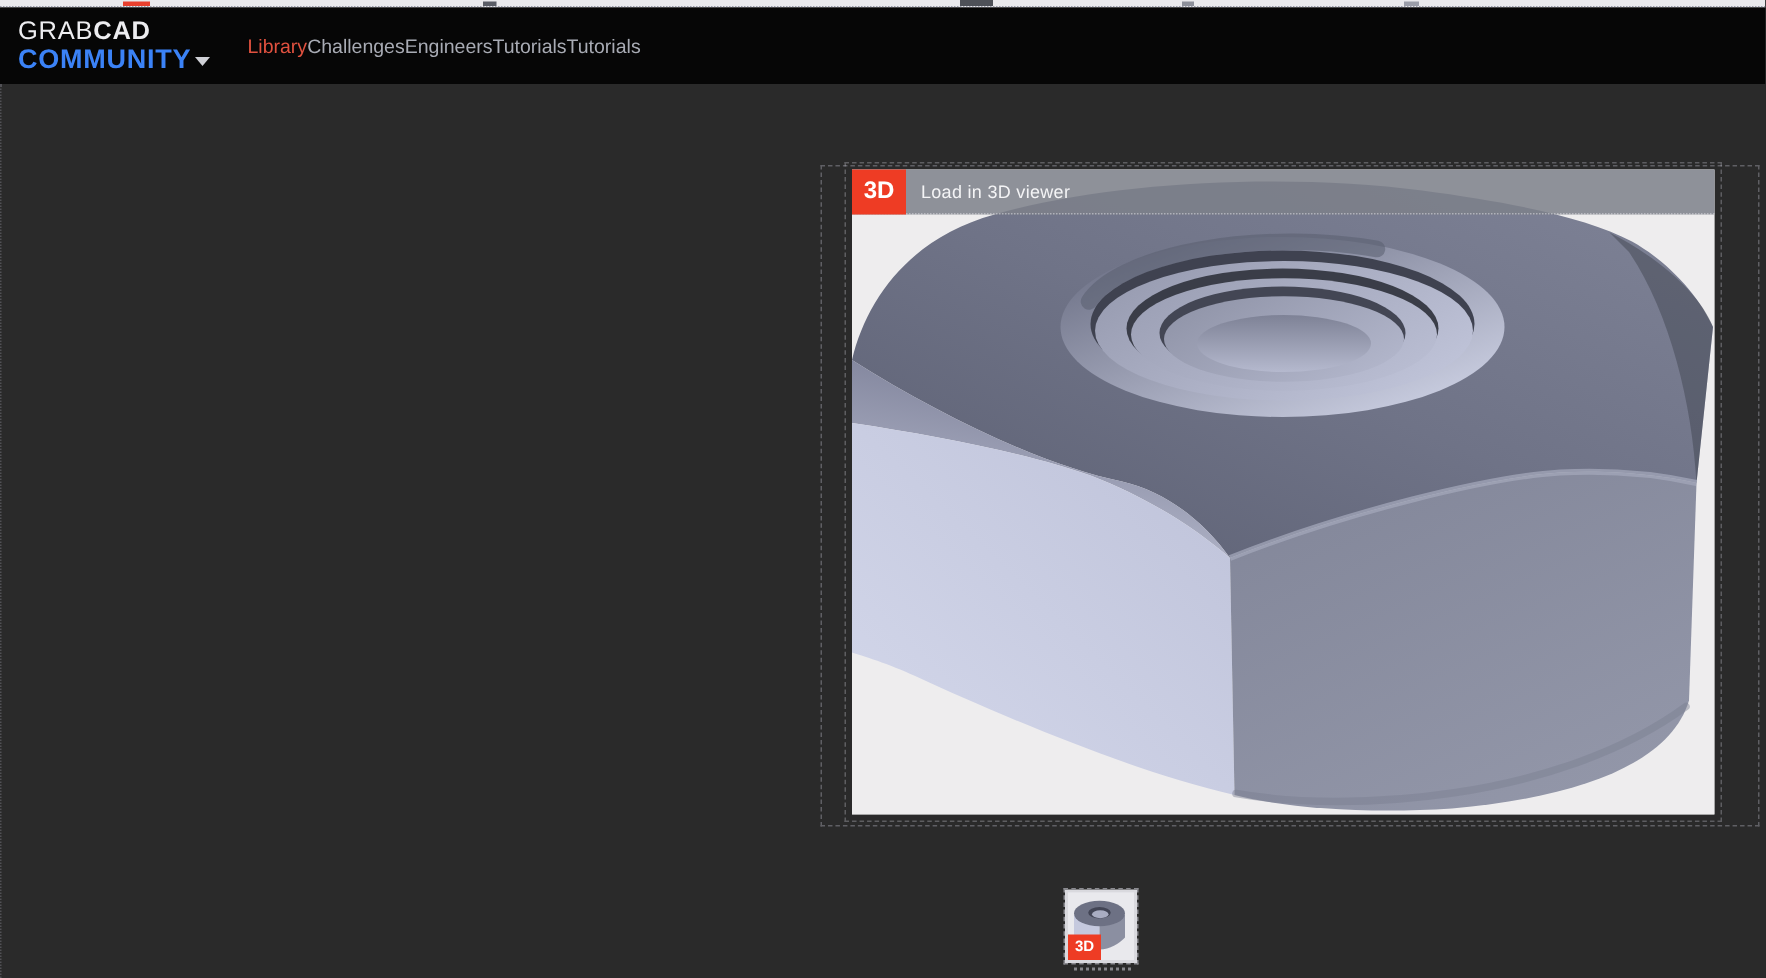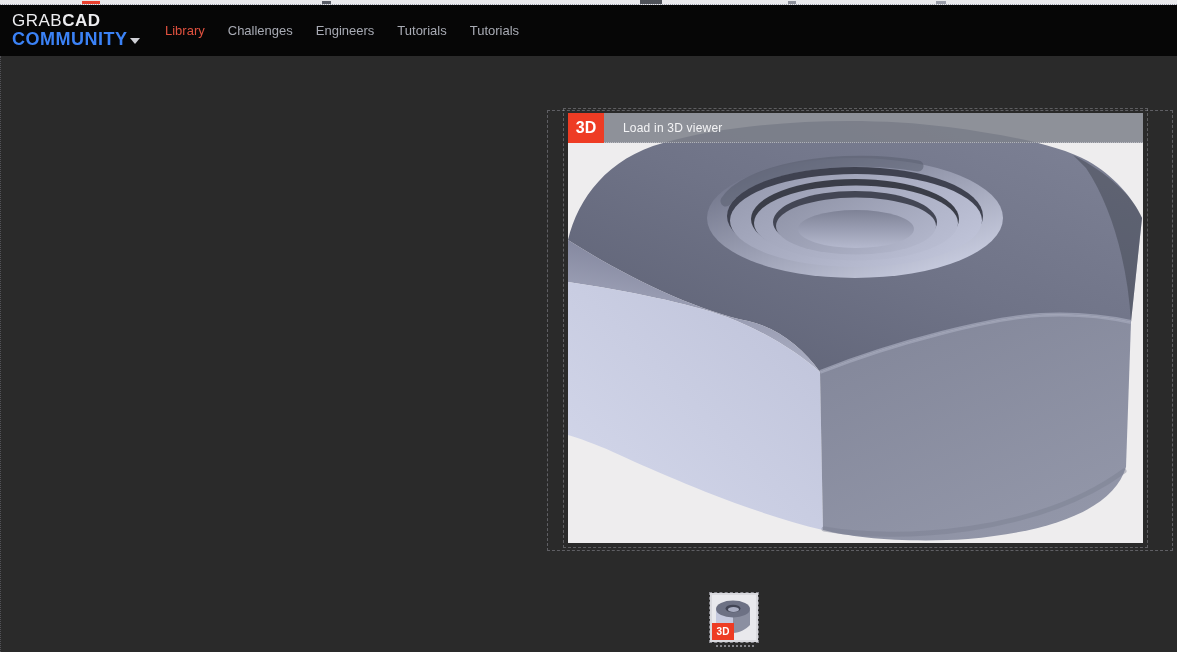--- a/index.html
+++ b/index.html
@@ -14,41 +14,41 @@
 
   
   .navbar { position:absolute; left:0; top:5px; width:1177px; height:51px; background:#060606; }
   .logo { position:absolute; left:12px; top:7px; cursor:pointer; }
   .logo-line1 { font-size:17px; line-height:18px; color:#ededf0; letter-spacing:0.5px; font-weight:400; }
   .logo-line1 b { font-weight:700; }
   .logo-line2 { font-size:18px; line-height:19px; font-weight:700; letter-spacing:0.5px; color:#3b82f6; }
   .logo-caret { position:absolute; left:130px; top:33px; width:0; height:0;
     border-left:5px solid transparent; border-right:5px solid transparent;
     border-top:6px solid #cfd0d6; cursor:pointer; }
-  .nav-links { position:absolute; left:165px; top:0; height:51px; display:flex; align-items:center; gap:23px; }
+  .nav-links { position:absolute; left:165px; top:0; height:51px; display:flex; align-items:center; }
   .nav-item { font-size:13px; color:#a8abb4; text-decoration:none; cursor:pointer; white-space:nowrap; }
   .nav-item--active { color:#e0513f; }
 
   
   .outer-dashed { position:absolute; left:547px; top:110px; width:626px; height:441px;
     border:1px dashed rgba(160,160,170,0.45); pointer-events:none; }
   .page-left-dots { position:absolute; left:0; top:56px; height:596px; width:0;
     border-left:1px dotted rgba(120,120,130,0.5); }
 
   
   .viewer { position:absolute; left:568px; top:113px; width:575px; height:430px;
     background:#eeedee; outline:1px dashed rgba(190,190,200,0.35); outline-offset:4px; }
   .viewer svg { position:absolute; left:0; top:0; display:block; }
   .viewer-bar { position:absolute; left:0; top:0; width:575px; height:30px;
     background:rgba(125,128,138,0.85); display:flex; align-items:center;
     border-bottom:1px dotted rgba(240,240,245,0.45); cursor:pointer; }
   .viewer-badge { width:36px; height:30px; background:#ee3c24; color:#fff;
     font-weight:700; font-size:16px; display:flex; align-items:center; justify-content:center;
     flex:0 0 auto; }
-  .viewer-bar-label { color:#f4f4f6; font-size:12px; margin-left:19px; letter-spacing:0.2px; }
+  .viewer-bar-label { color:#f4f4f6; font-size:12px; margin-left:10px; letter-spacing:0.2px; }
 
   
   .thumb { position:absolute; left:710px; top:593px; width:48px; height:49px;
     background:#d9d9de; padding:2px; outline:1px dashed #8a8a90; cursor:pointer; }
   .thumb-img { position:relative; width:44px; height:45px; background:#e9e9ed; }
   .thumb-badge { position:absolute; left:0; bottom:0; width:22px; height:17px;
     background:#ee3c24; color:#fff; font-weight:700; font-size:10px;
     display:flex; align-items:center; justify-content:center; }
   .thumb-dots { position:absolute; left:716px; top:645px; width:38px; height:0;
     border-top:2px dotted #85858a; }

